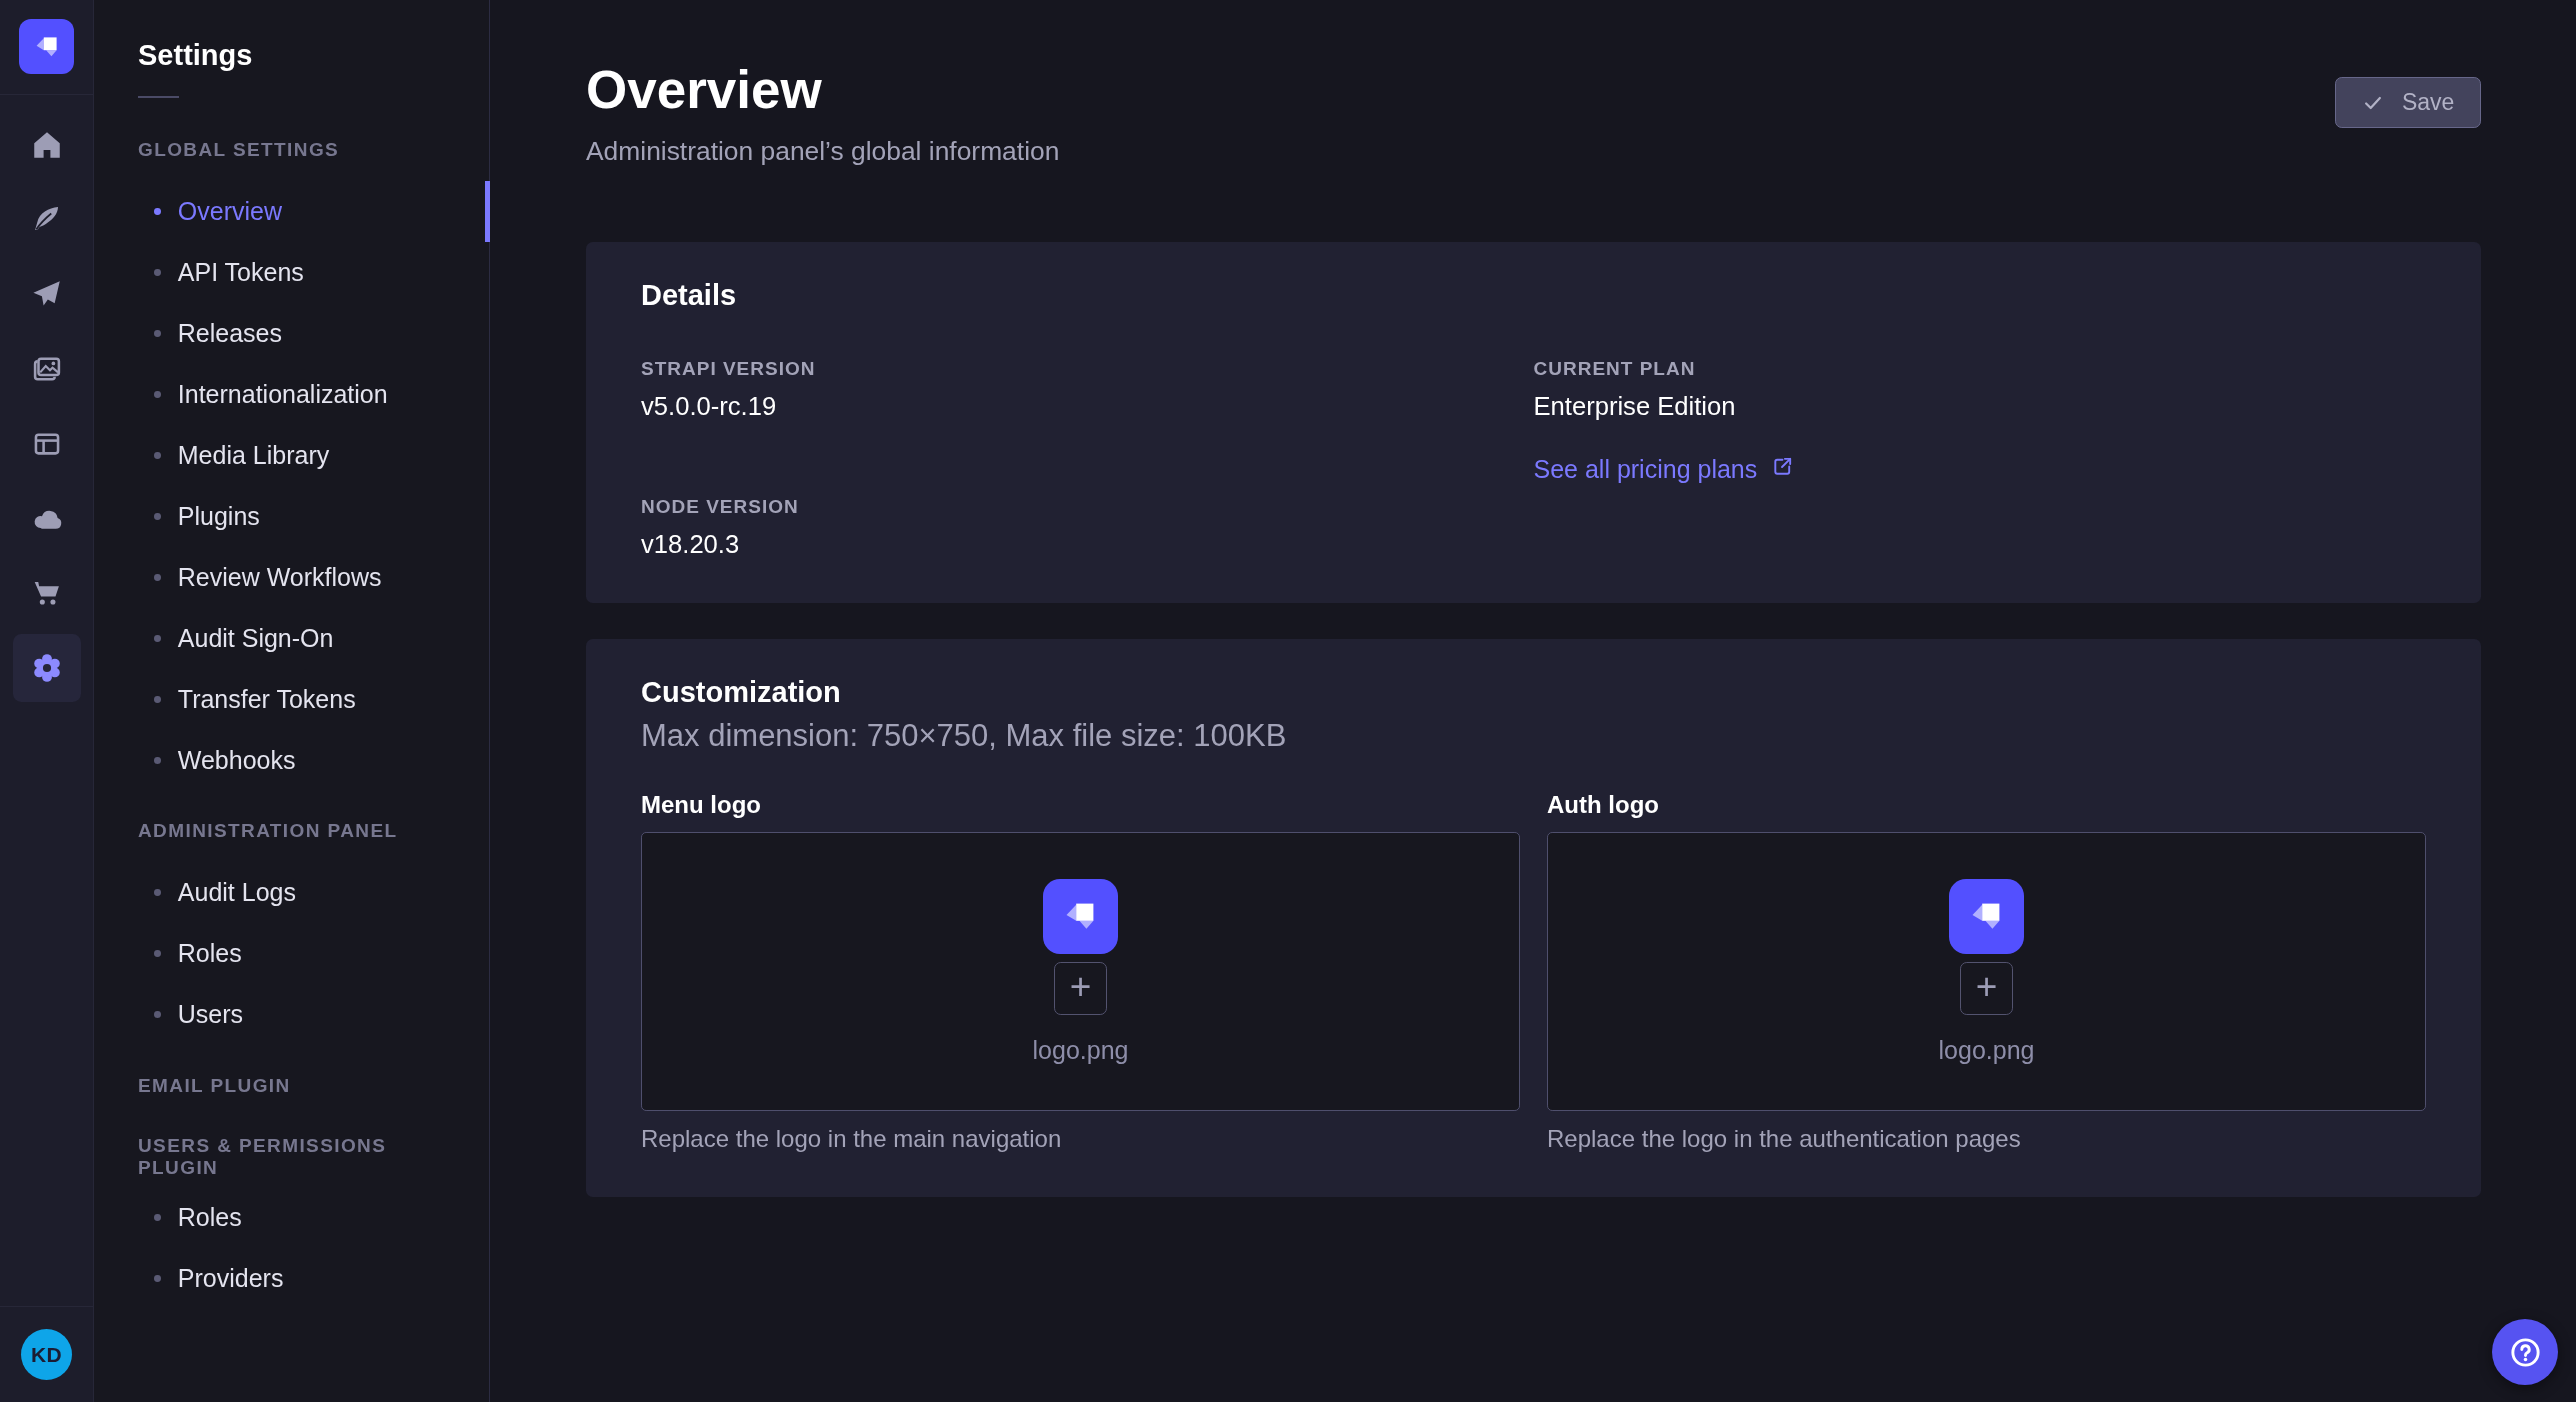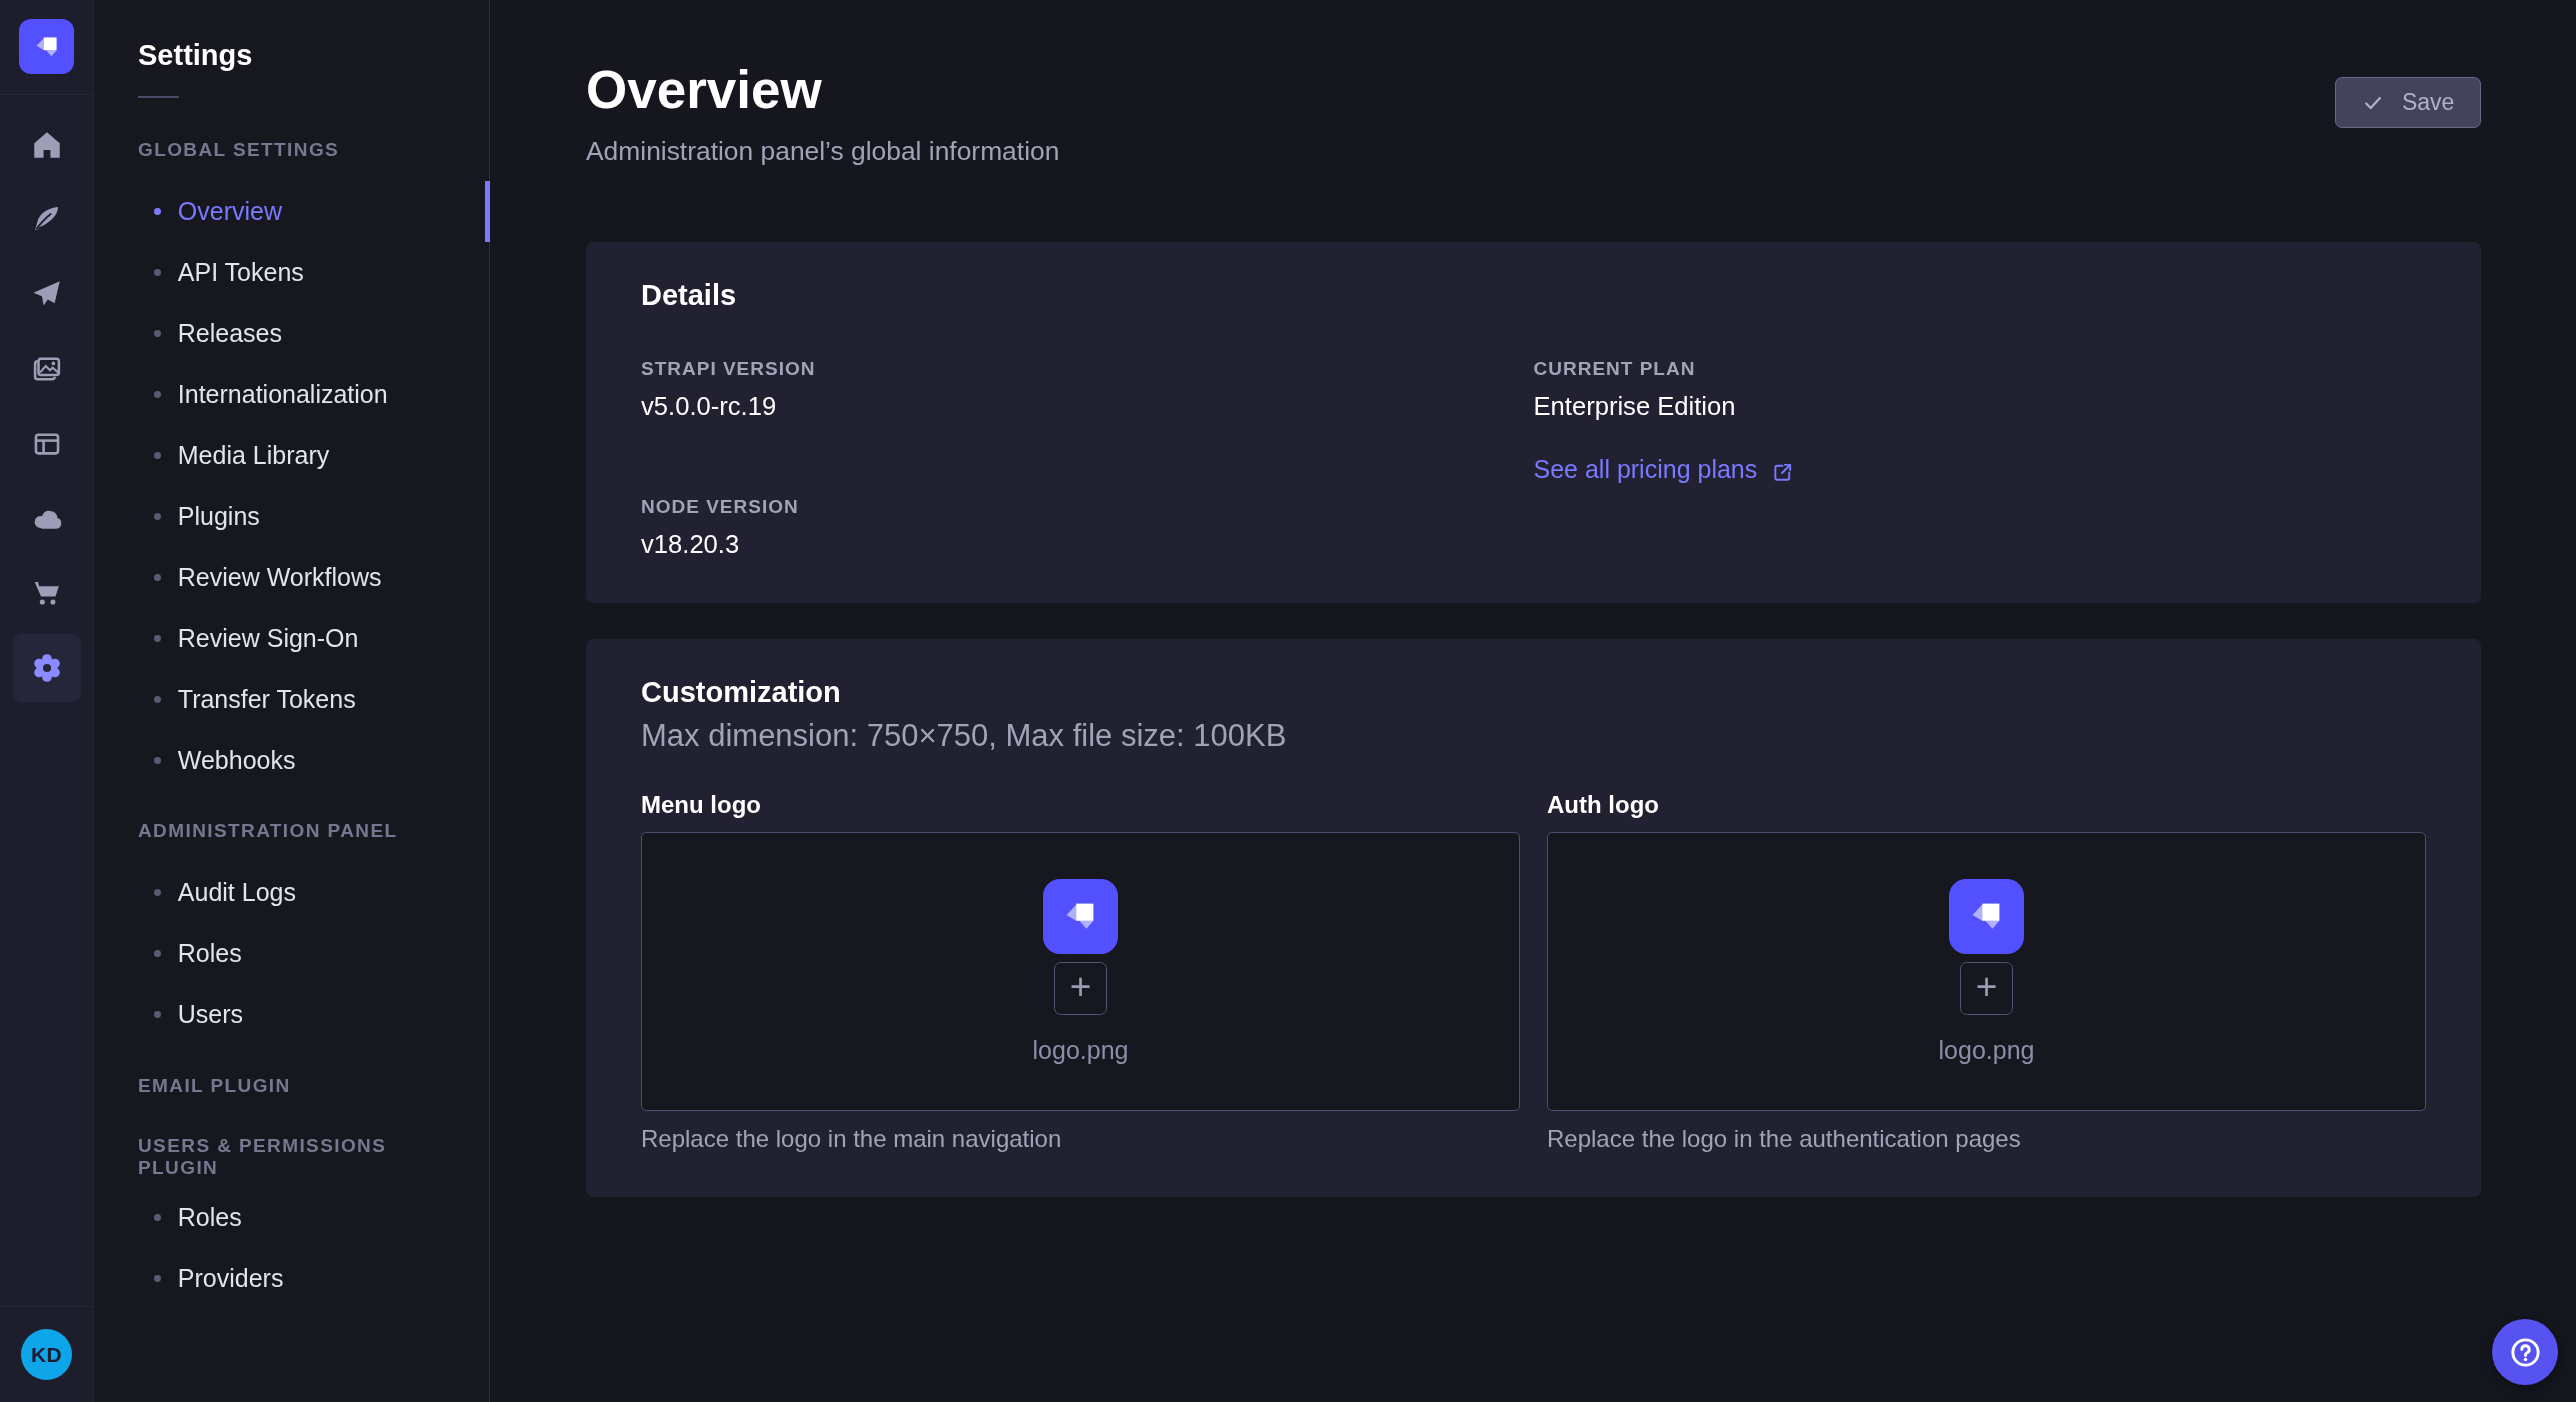--- a/index.html
+++ b/index.html
@@ -57,21 +57,21 @@
   .card { background:#212132; border-radius:6.8px; padding:37px 55px 44px; }
   .card-details { margin-top:75px; }
   .card-title { font-size:29px; font-weight:600; color:#ffffff; }
   .fields-grid { margin-top:46px; display:grid; grid-template-columns:1fr 1fr; row-gap:75px; }
   .field-label { font-size:19px; font-weight:700; letter-spacing:1px; color:#a3a3b8;
                  text-transform:uppercase; }
   .field-value { margin-top:12px; font-size:25.6px; color:#ffffff; }
   .cell-strapi { grid-column:1; grid-row:1; }
   .cell-node   { grid-column:1; grid-row:2; }
   .cell-plan   { grid-column:2; grid-row:1 / span 2; }
-  .pricing-link { margin-top:34px; display:inline-flex; align-items:flex-end; gap:13.6px;
+  .pricing-link { margin-top:34px; display:inline-flex; align-items:flex-start; gap:13.6px;
                   font-size:25px; color:#7b79ff; text-decoration:none; cursor:pointer; }
   .pricing-link svg { width:23px; height:23px; }
 
   .card-custom { margin-top:36px; }
   .card-subtitle { margin-top:8.5px; font-size:31px; color:#a3a3b8; }
   .uploads { margin-top:37px; display:grid; grid-template-columns:1fr 1fr; column-gap:27px; }
   .upload-label { font-size:24px; font-weight:700; color:#ffffff; }
   .upload-box { margin-top:13.6px; height:279px; background:#17171f;
                 border:0.9px solid #4f4f6d; border-radius:5.1px;
                 display:flex; flex-direction:column; align-items:center; justify-content:center;
@@ -206,21 +206,21 @@
         <li class="nav-item">
           <span class="dot"></span>
           <span class="nav-label">Plugins</span>
         </li>
         <li class="nav-item">
           <span class="dot"></span>
           <span class="nav-label">Review Workflows</span>
         </li>
         <li class="nav-item">
           <span class="dot"></span>
-          <span class="nav-label">Review Sign-On</span>
+          <span class="nav-label">Audit Sign-On</span>
         </li>
         <li class="nav-item">
           <span class="dot"></span>
           <span class="nav-label">Transfer Tokens</span>
         </li>
         <li class="nav-item">
           <span class="dot"></span>
           <span class="nav-label">Webhooks</span>
         </li>
       </ul>

